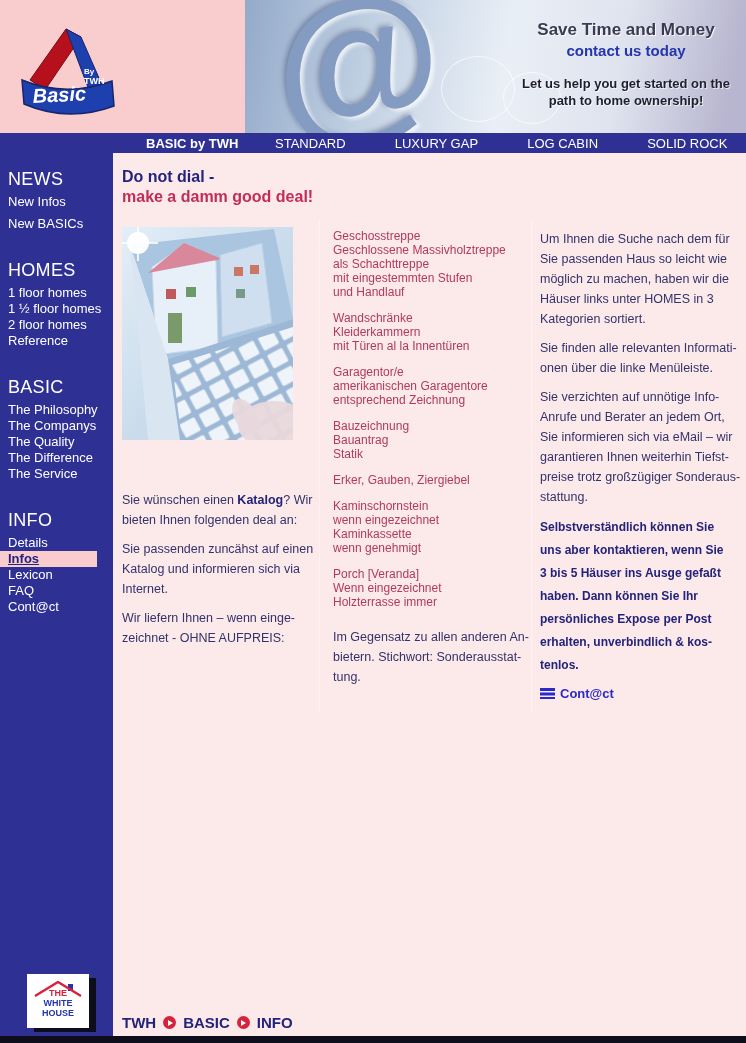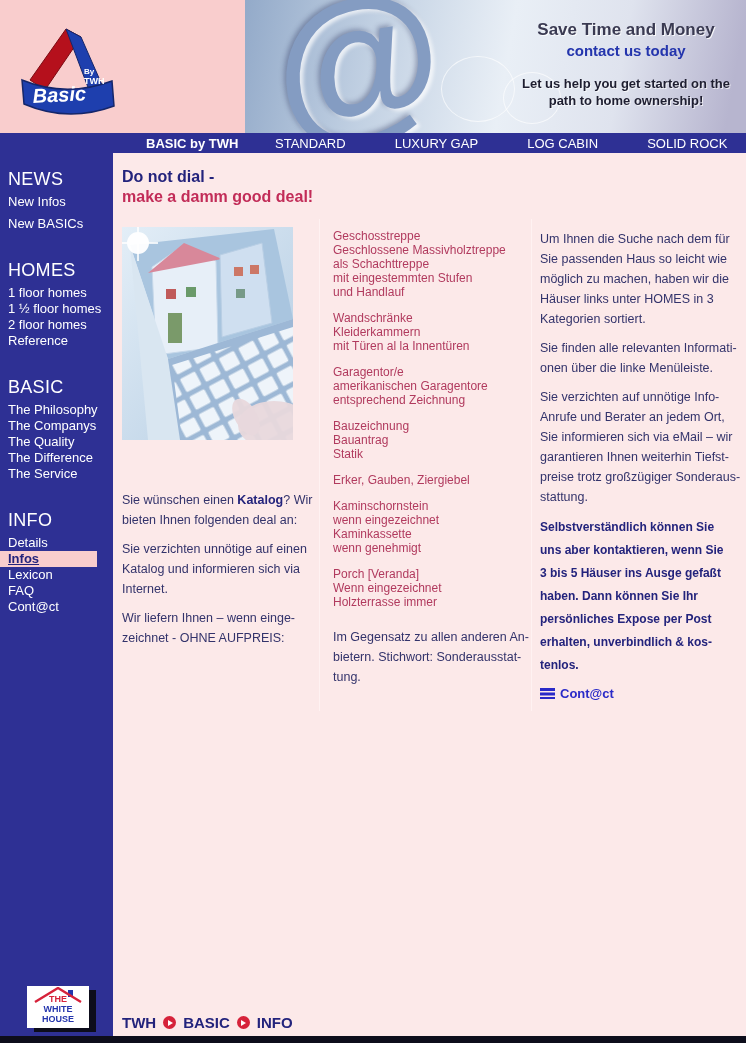--- a/index.html
+++ b/index.html
@@ -33,21 +33,21 @@
 
   
   .body-row { flex:1; display:flex; min-height:0; }
   .sidebar { width:113px; flex:0 0 auto; background:#2e3094; color:#fff; padding:16px 0 0 8px; position:relative; }
   .side-heading { font-size:18px; font-weight:normal; letter-spacing:.3px; margin:0 0 4px; }
   .side-section { margin-bottom:28px; }
   .side-item { font-size:13px; line-height:16px; cursor:pointer; }
   .side-section.news .side-item { margin-bottom:6px; }
   .side-item.active { background:#f9cdcd; color:#23237c; font-weight:bold; text-decoration:underline;
                       margin-left:-8px; padding-left:8px; width:97px; }
-  .house-logo { position:absolute; left:27px; bottom:8px; width:62px; height:42px; background:#fff;
+  .house-logo { position:absolute; left:27px; bottom:8px; width:62px; height:54px; background:#fff;
                 box-shadow:7px 4px 0 #0d0d1b; display:flex; align-items:center; justify-content:center; }
 
   
   .content { flex:1; background:#fce9e9; position:relative; padding:14px 0 0 9px; }
   .page-title { font-size:16px; font-weight:bold; line-height:20px; }
   .title-l1 { color:#23237c; }
   .title-l2 { color:#c22c58; }
   .columns { display:flex; margin-top:20px; }
   .col1 { width:197px; }
   .col2 { width:211px; padding:2px 0 0 13px; }
@@ -187,21 +187,21 @@
             <polygon points="46,132 171,92 171,213 58,213" fill="#9db8d6"></polygon>
             <polygon points="50,138 171,100 171,213 60,213" fill="url(#keys)"></polygon>
             <ellipse cx="152" cy="198" rx="36" ry="24" fill="#e8d8dc" opacity="0.95"></ellipse>
             <ellipse cx="124" cy="190" rx="11" ry="20" fill="#e8d8dc" transform="rotate(-30 124 190)" opacity="0.95"></ellipse>
             <circle cx="16" cy="16" r="11" fill="#ffffff" opacity="0.95"></circle>
             <line x1="16" y1="0" x2="16" y2="34" stroke="#ffffff" stroke-width="2" opacity="0.8"></line>
             <line x1="0" y1="16" x2="36" y2="16" stroke="#ffffff" stroke-width="2" opacity="0.8"></line>
           </svg>
           <div class="col1-text">
             <div class="navy-p"><span>Sie wünschen einen </span><b>Katalog</b><span>? Wir</span><br><span>bieten Ihnen folgenden deal an:</span></div>
-            <div class="navy-p prelines">Sie verzichten unnötige auf einen
+            <div class="navy-p prelines">Sie passenden zuncähst auf einen
 Katalog und informieren sich via
 Internet.</div>
             <div class="navy-p prelines">Wir liefern Ihnen – wenn einge-
 zeichnet - OHNE AUFPREIS:</div>
           </div>
         </div>
 
         <div class="vdiv"></div>
 
         <div class="col2">

